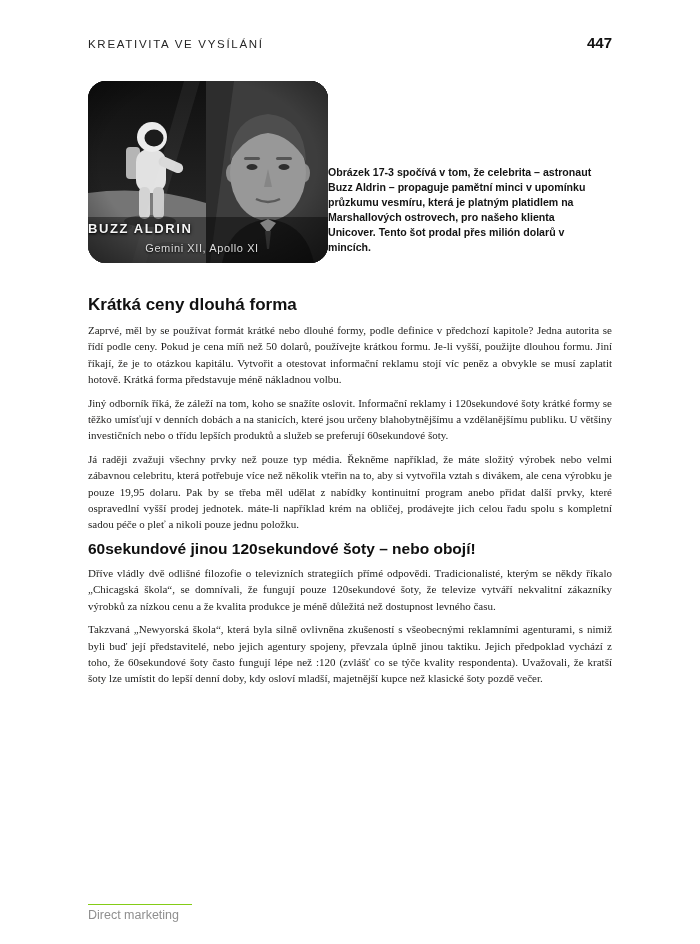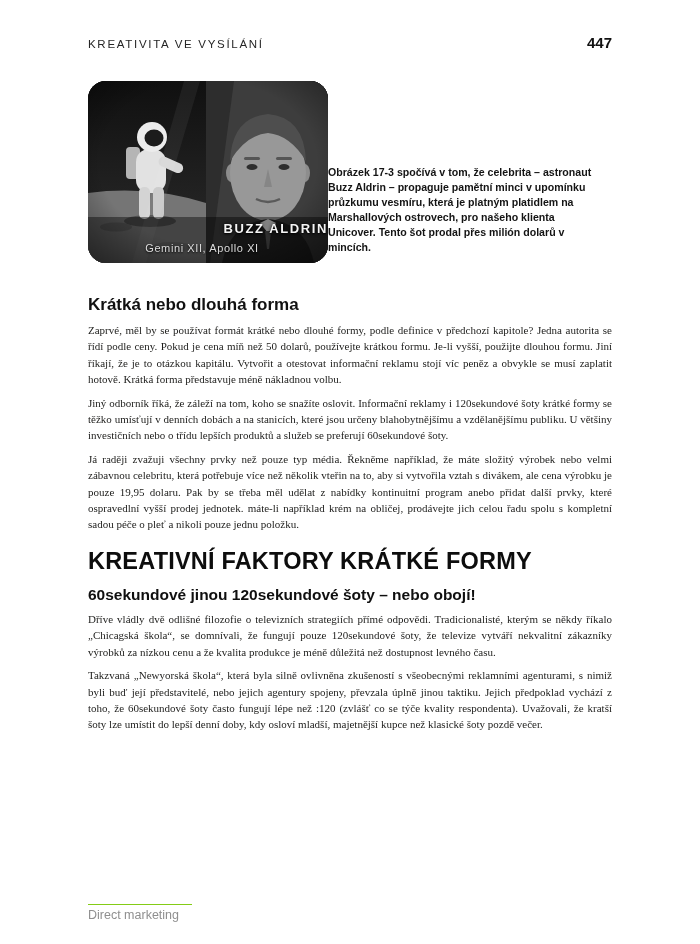--- a/index.html
+++ b/index.html
@@ -26,21 +26,21 @@
 
   
   .figure-row { display:flex; margin-bottom:32px; }
   .tv {
     position:relative; width:240px; height:182px; flex:0 0 auto;
     border-radius:18px; overflow:hidden; background:#141414;
     box-shadow: inset 0 0 0 2px #060606;
   }
   .tv svg { display:block; }
   .tv-label {
-    position:absolute; left:0; right:0; bottom:27px; text-align:right;
+    position:absolute; left:0; right:0; bottom:27px; text-align:left;
     font-family:"Liberation Sans", sans-serif; font-weight:bold;
     font-size:13px; letter-spacing:1.6px; color:#f4f4f4;
     text-shadow:0 1px 2px rgba(0,0,0,.95), 0 0 4px rgba(0,0,0,.7);
   }
   .tv-sublabel {
     position:absolute; left:0; right:12px; bottom:9px; text-align:center;
     font-family:"Liberation Sans", sans-serif;
     font-size:11px; letter-spacing:.6px; color:#dcdcdc;
     text-shadow:0 1px 2px rgba(0,0,0,.95);
   }
@@ -134,25 +134,24 @@
         <polygon points="96,0 112,0 58,182 44,182" fill="rgba(255,255,255,0.06)"></polygon>
         <rect y="136" width="240" height="46" fill="rgba(0,0,0,0.42)"></rect>
         <rect width="240" height="182" fill="url(#vig)"></rect>
       </svg>
       <div class="tv-label">BUZZ ALDRIN</div>
       <div class="tv-sublabel">Gemini XII, Apollo XI</div>
     </div>
     <div class="caption">Obrázek 17-3 spočívá v tom, že celebrita – astronaut Buzz Aldrin – propaguje pamětní minci v upomínku průzkumu vesmíru, která je platným platidlem na Marshallových ostrovech, pro našeho klienta Unicover. Tento šot prodal přes milión dolarů v mincích.</div>
   </div>
 
-  <h2 class="h-section">Krátká nebo dlouhá forma</h2>
+  <h2 class="h-section">Krátká ceny dlouhá forma</h2>
   <p class="body">Zaprvé, měl by se používat formát krátké nebo dlouhé formy, podle definice v předchozí kapitole? Jedna autorita se řídí podle ceny. Pokud je cena míň než 50 dolarů, používejte krátkou formu. Je-li vyšší, použijte dlouhou formu. Jiní říkají, že je to otázkou kapitálu. Vytvořit a otestovat informační reklamu stojí víc peněz a obvykle se musí zaplatit hotově. Krátká forma představuje méně nákladnou volbu.</p>
   <p class="body">Jiný odborník říká, že záleží na tom, koho se snažíte oslovit. Informační reklamy i 120sekundové šoty krátké formy se těžko umísťují v denních dobách a na stanicích, které jsou určeny blahobytnějšímu a vzdělanějšímu publiku. U většiny investičních nebo o třídu lepších produktů a služeb se preferují 60sekundové šoty.</p>
   <p class="body">Já raději zvažuji všechny prvky než pouze typ média. Řekněme například, že máte složitý výrobek nebo velmi zábavnou celebritu, která potřebuje více než několik vteřin na to, aby si vytvořila vztah s divákem, ale cena výrobku je pouze 19,95 dolaru. Pak by se třeba měl udělat z nabídky kontinuitní program anebo přidat další prvky, které ospravedlní vyšší prodej jednotek. máte-li například krém na obličej, prodávejte jich celou řadu spolu s kompletní sadou péče o pleť a nikoli pouze jednu položku.</p>
 
-  <h1 class="h-chapter">KREATIVNÍ FAKTORY KRÁTKÉ FORMY</h1>
   <h3 class="h-sub">60sekundové jinou 120sekundové šoty – nebo obojí!</h3>
   <p class="body">Dříve vládly dvě odlišné filozofie o televizních strategiích přímé odpovědi. Tradicionalisté, kterým se někdy říkalo „Chicagská škola“, se domnívali, že fungují pouze 120sekundové šoty, že televize vytváří nekvalitní zákazníky výrobků za nízkou cenu a že kvalita produkce je méně důležitá než dostupnost levného času.</p>
   <p class="body">Takzvaná „Newyorská škola“, která byla silně ovlivněna zkušeností s všeobecnými reklamními agenturami, s nimiž byli buď její představitelé, nebo jejich agentury spojeny, převzala úplně jinou taktiku. Jejich předpoklad vychází z toho, že 60sekundové šoty často fungují lépe než :120 (zvlášť co se týče kvality respondenta). Uvažovali, že kratší šoty lze umístit do lepší denní doby, kdy osloví mladší, majetnější kupce než klasické šoty pozdě večer.</p>
 
   <div class="footer">Direct marketing</div>
 
 </div>
 
 </body></html>

